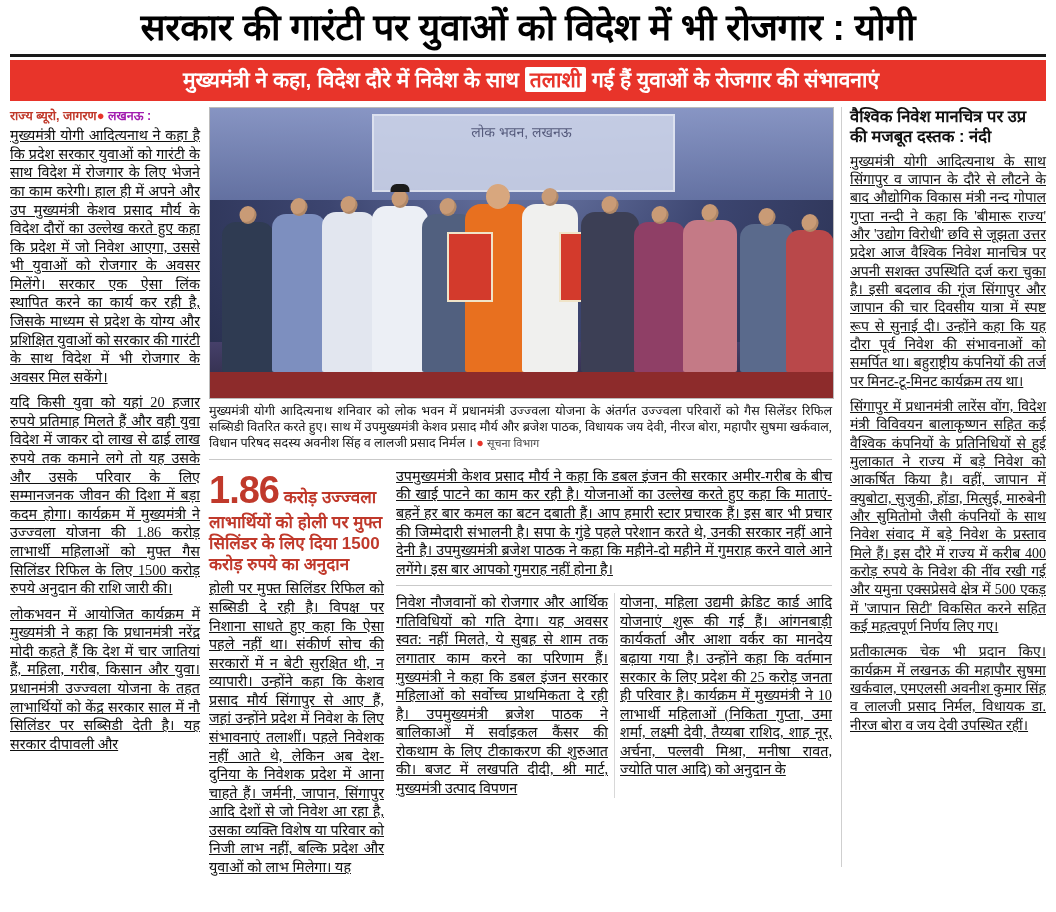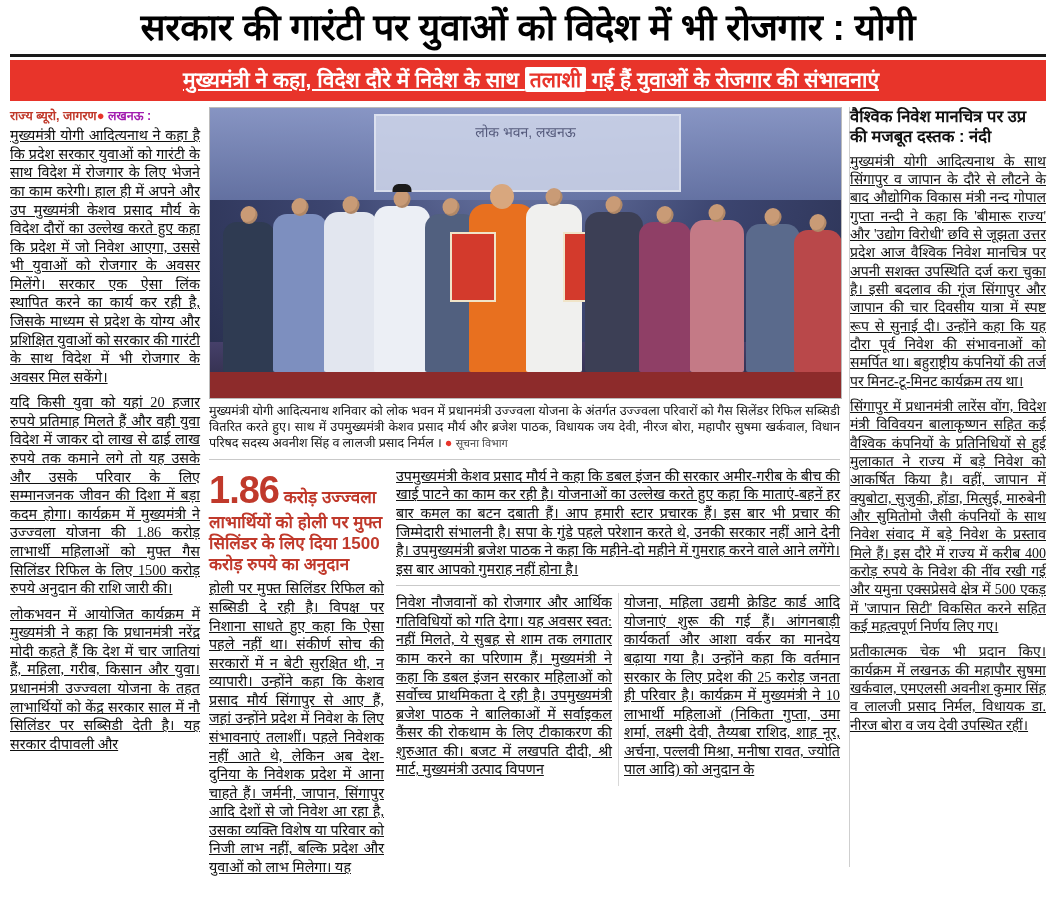--- a/index.html
+++ b/index.html
@@ -43,39 +43,38 @@
     background: #e8342a;
     color: #ffffff;
     font-family: "Liberation Sans", sans-serif;
     font-weight: bold;
     font-size: 21px;
     line-height: 1.25;
     text-align: center;
     padding: 7px 0 8px 6px;
     margin-top: 3px;
     white-space: nowrap;
-    text-decoration: underline;
   }
   .subhead-band .hl {
     background: #ffffff;
     color: #e8342a;
     padding: 1px 5px;
     border-radius: 2px;
   }
 
   
   .content {
     display: flex;
     gap: 9px;
     margin-top: 6px;
     height: 760px;
   }
   .col-left { width: 190px; flex: 0 0 190px; }
   .col-mid  { flex: 1 1 auto; }
-  .col-right{ width: 196px; flex: 0 0 196px; border-left: 1px solid #cfcfcf; }
+  .col-right{ width: 196px; flex: 0 0 196px; border-left: 1px solid #cfcfcf; padding-left: 8px; }
 
   .byline {
     font-family: "Liberation Sans", sans-serif;
     font-weight: bold;
     font-size: 12.5px;
     color: #c0392b;
     margin-bottom: 2px;
   }
   .byline .dot { color: #e8342a; font-size: 13px; }
   .byline .place { color: #a21caf; }

